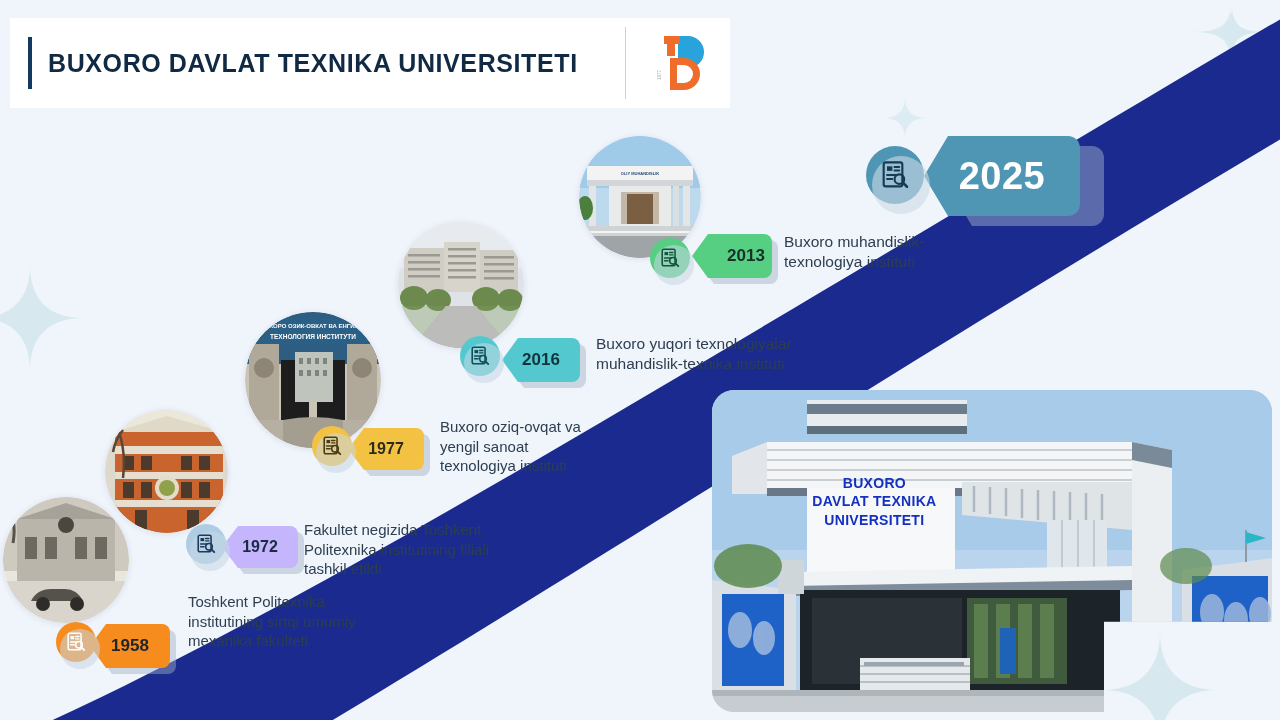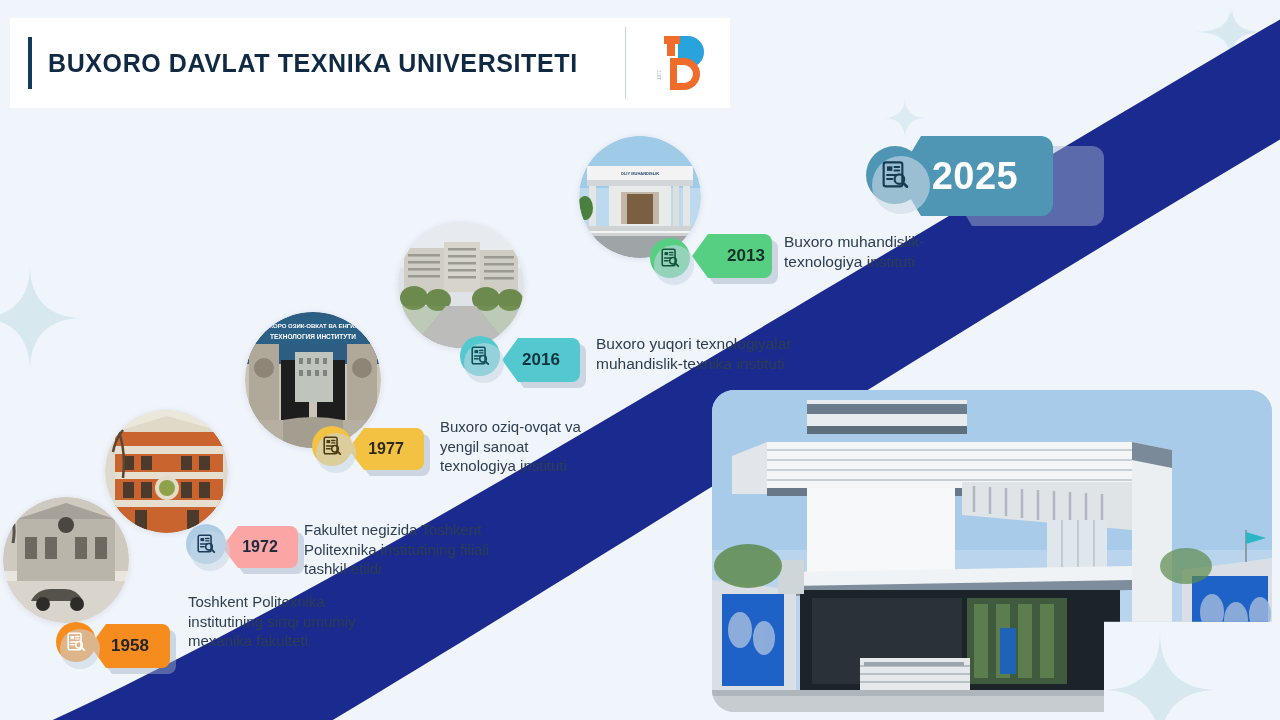--- a/index.html
+++ b/index.html
@@ -132,21 +132,21 @@
     position: absolute;
     color: #2c3e50;
     z-index: 34;
     line-height: 1.30;
     white-space: pre-line;
   }
 
   
   .feature-badge {
     position: absolute;
-    left: 897px; top: 136px;
+    left: 924px; top: 136px;
     width: 156px; height: 80px;
     background: #4e96b3;
     clip-path: polygon(24px 0, 100% 0, 100% 100%, 24px 100%, 0 50%);
     border-radius: 0 12px 12px 0;
     display: flex;
     align-items: center;
     justify-content: center;
     z-index: 32;
   }
   .feature-badge-shadow {
@@ -455,21 +455,21 @@
           <line x1="11.6" y1="6" x2="15.2" y2="6"></line>
           <line x1="11.6" y1="8.6" x2="15.2" y2="8.6"></line>
           <line x1="6" y1="12" x2="13" y2="12"></line>
           <line x1="6" y1="15" x2="10" y2="15"></line>
         </g>
         <circle cx="15.3" cy="15.1" r="3.6" fill="none" stroke="#1b3a5c" stroke-width="1.7"></circle>
         <line x1="18" y1="17.8" x2="21" y2="20.8" stroke="#1b3a5c" stroke-width="2" stroke-linecap="round"></line>
       </svg>
     </div>
     <div class="year-badge-shadow" style="left:228px; top:532px; width:76px; height:42px;"></div>
-    <div class="year-badge" style="left:222px; top:526px; width:76px; height:42px; background:#fca5a5;">
+    <div class="year-badge" style="left:222px; top:526px; width:76px; height:42px; background:#c4b5fd;">
       <span style="color:#1b2b40; font-size:16px;">1972</span>
     </div>
     <div class="node-caption" style="left:304px; top:520px; width:245px; font-size:15px;">Fakultet negizida Toshkent
 Politexnika institutining filiali
 tashkil etildi</div>
   </div>
 
   <div class="node">
     <div class="node-icon" style="left:312px; top:426px; background:#f3c243;">
       <svg width="22" height="22" viewBox="0 0 24 24">
@@ -646,15 +646,18 @@
       <line x1="534" y1="140" x2="534" y2="172" stroke="#8e9aa3" stroke-width="2"></line>
       <polygon points="534,142 554,148 534,154" fill="#2bb6c4"></polygon>
 
       <rect x="66" y="170" width="26" height="34" fill="#cfd6da"></rect>
       <ellipse cx="36" cy="176" rx="34" ry="22" fill="#5d8a4e" opacity="0.85"></ellipse>
       <ellipse cx="474" cy="176" rx="26" ry="18" fill="#5d8a4e" opacity="0.7"></ellipse>
 
       <rect x="0" y="300" width="560" height="22" fill="#c6ccd0"></rect>
       <rect x="0" y="300" width="560" height="6" fill="#aeb6bb"></rect>
     </svg>
+    <div class="hero-sign-text">BUXORO
+DAVLAT TEXNIKA
+UNIVERSITETI</div>
   </div>
 
 </div>
 
 </body></html>

